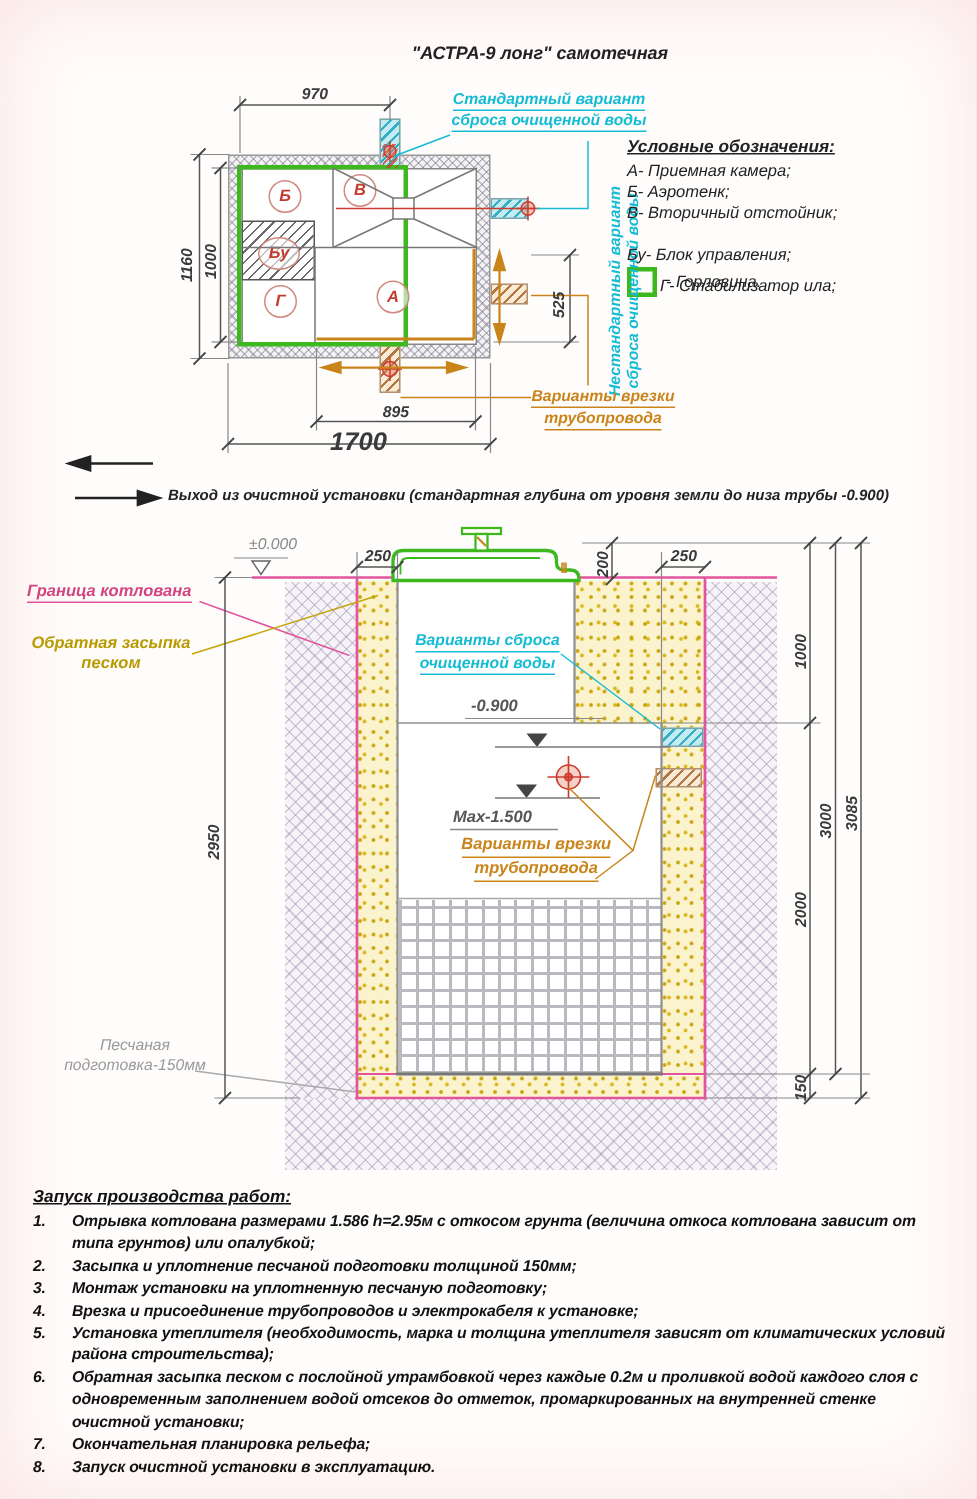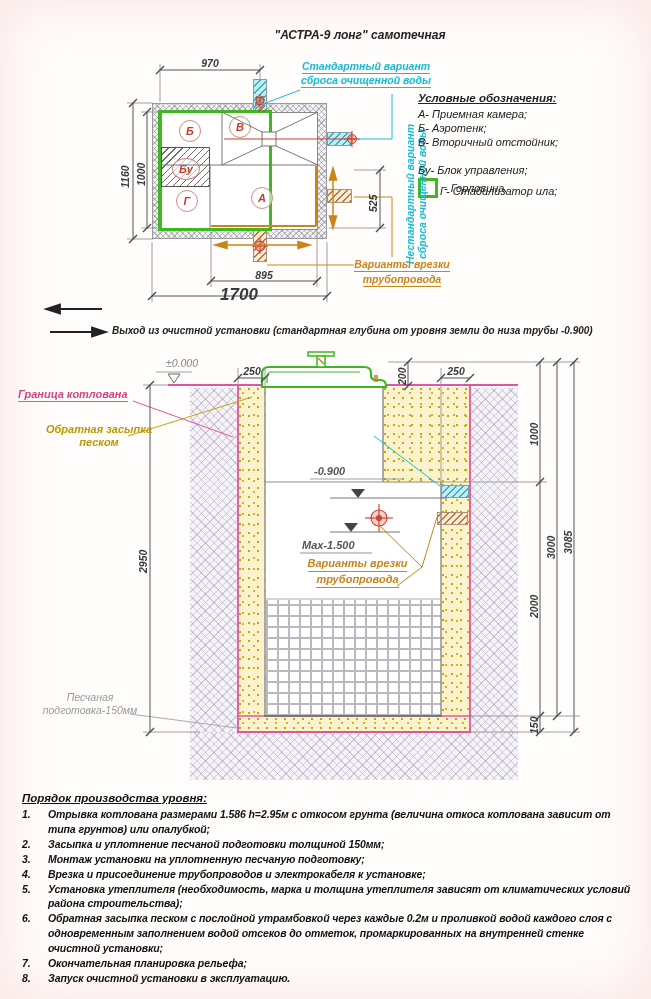--- a/index.html
+++ b/index.html
@@ -6,21 +6,21 @@
   #page{position:relative;width:651px;height:999px;background:#fffdfc;overflow:hidden;
         font-family:"Liberation Sans",sans-serif;box-shadow:inset 0 0 60px rgba(238,170,170,.30);}
   .abs{position:absolute;}
   .t{position:absolute;font-style:italic;white-space:nowrap;z-index:5;color:#222;}
   .vt{position:absolute;font-style:italic;white-space:nowrap;z-index:5;transform-origin:0 0;transform:rotate(-90deg);}
   .dimtext{font-weight:bold;font-size:10.5px;color:#3a3a3a;}
   .ctr{text-align:center;}
   .cyan{color:#16bcd4;font-weight:bold;}
   .orange{color:#c9841a;font-weight:bold;}
   .pink{color:#d2457f;font-weight:bold;}
-  .olive{color:#b89b00;font-weight:bold;margin-left:25px;}
+  .olive{color:#b89b00;font-weight:bold;}
   .gray{color:#9a9a9a;}
   .u > span{display:inline-block;border-bottom:1px solid currentColor;padding-bottom:0px;}
   .hatch-wall{background-color:#f3f1f4;background-image:
     repeating-linear-gradient(45deg,rgba(120,120,135,.45) 0 1px,transparent 1px 4px),
     repeating-linear-gradient(-45deg,rgba(120,120,135,.45) 0 1px,transparent 1px 4px);}
   .soil{background-color:#f6f3f8;background-image:
     repeating-linear-gradient(45deg,rgba(140,128,160,.35) 0 1px,transparent 1px 6px),
     repeating-linear-gradient(-45deg,rgba(140,128,160,.35) 0 1px,transparent 1px 6px);}
   .sand{background-color:#fbf3cd;background-image:
     radial-gradient(circle at 2px 2px,#c9a40e 1px,transparent 1.5px),
@@ -318,36 +318,39 @@
 
   <div class="t" style="left:166px;top:357px;font-size:10.5px;color:#888;">±0.000</div>
   <div class="t dimtext ctr" style="left:237px;top:365px;width:30px;">250</div>
   <div class="vt dimtext" style="left:396px;top:385px;">200</div>
   <div class="t dimtext ctr" style="left:441px;top:365px;width:30px;">250</div>
   <div class="t pink" style="left:18px;top:388px;font-size:11px;border-bottom:1px solid #e2559e;padding-bottom:1px;">Граница котлована</div>
   <div class="t olive ctr" style="left:18px;top:423px;width:112px;font-size:11px;line-height:13px;white-space:normal;">
     <span>Обратная засыпка</span><br><span>песком</span>
   </div>
   <div class="vt dimtext" style="left:137px;top:573px;">2950</div>
+  <div class="t cyan ctr u" style="left:272px;top:420px;width:106px;font-size:10.5px;line-height:14px;">
+    <span>Варианты сброса</span><br><span>очищенной воды</span>
+  </div>
   <div class="t" style="left:314px;top:465px;font-size:11px;font-weight:bold;color:#555;">-0.900</div>
   <div class="t" style="left:302px;top:539px;font-size:11px;font-weight:bold;color:#555;">Max-1.500</div>
   <div class="t orange ctr u" style="left:300px;top:556px;width:115px;font-size:11px;line-height:15px;">
     <span>Варианты врезки</span><br><span>трубопровода</span>
   </div>
   <div class="t gray ctr" style="left:40px;top:691px;width:100px;font-size:10.5px;line-height:13px;white-space:normal;">
     <span>Песчаная</span><br><span>подготовка-150мм</span>
   </div>
   <div class="vt dimtext" style="left:528px;top:446px;">1000</div>
   <div class="vt dimtext" style="left:528px;top:618px;">2000</div>
   <div class="vt dimtext" style="left:528px;top:734px;">150</div>
   <div class="vt dimtext" style="left:545px;top:559px;">3000</div>
   <div class="vt dimtext" style="left:562px;top:554px;">3085</div>
 
   <div class="wo">
-    <div class="wo-h">Порядок производства уровня:</div>
+    <div class="wo-h">Запуск производства работ:</div>
     <div class="wo-row">
       <span class="wo-num">1.</span>
       <span class="wo-text">Отрывка котлована размерами 1.586 h=2.95м с откосом грунта (величина откоса котлована зависит от типа грунтов) или опалубкой;</span>
       </div>
     <div class="wo-row">
       <span class="wo-num">2.</span>
       <span class="wo-text">Засыпка и уплотнение песчаной подготовки толщиной 150мм;</span>
       </div>
     <div class="wo-row">
       <span class="wo-num">3.</span>

